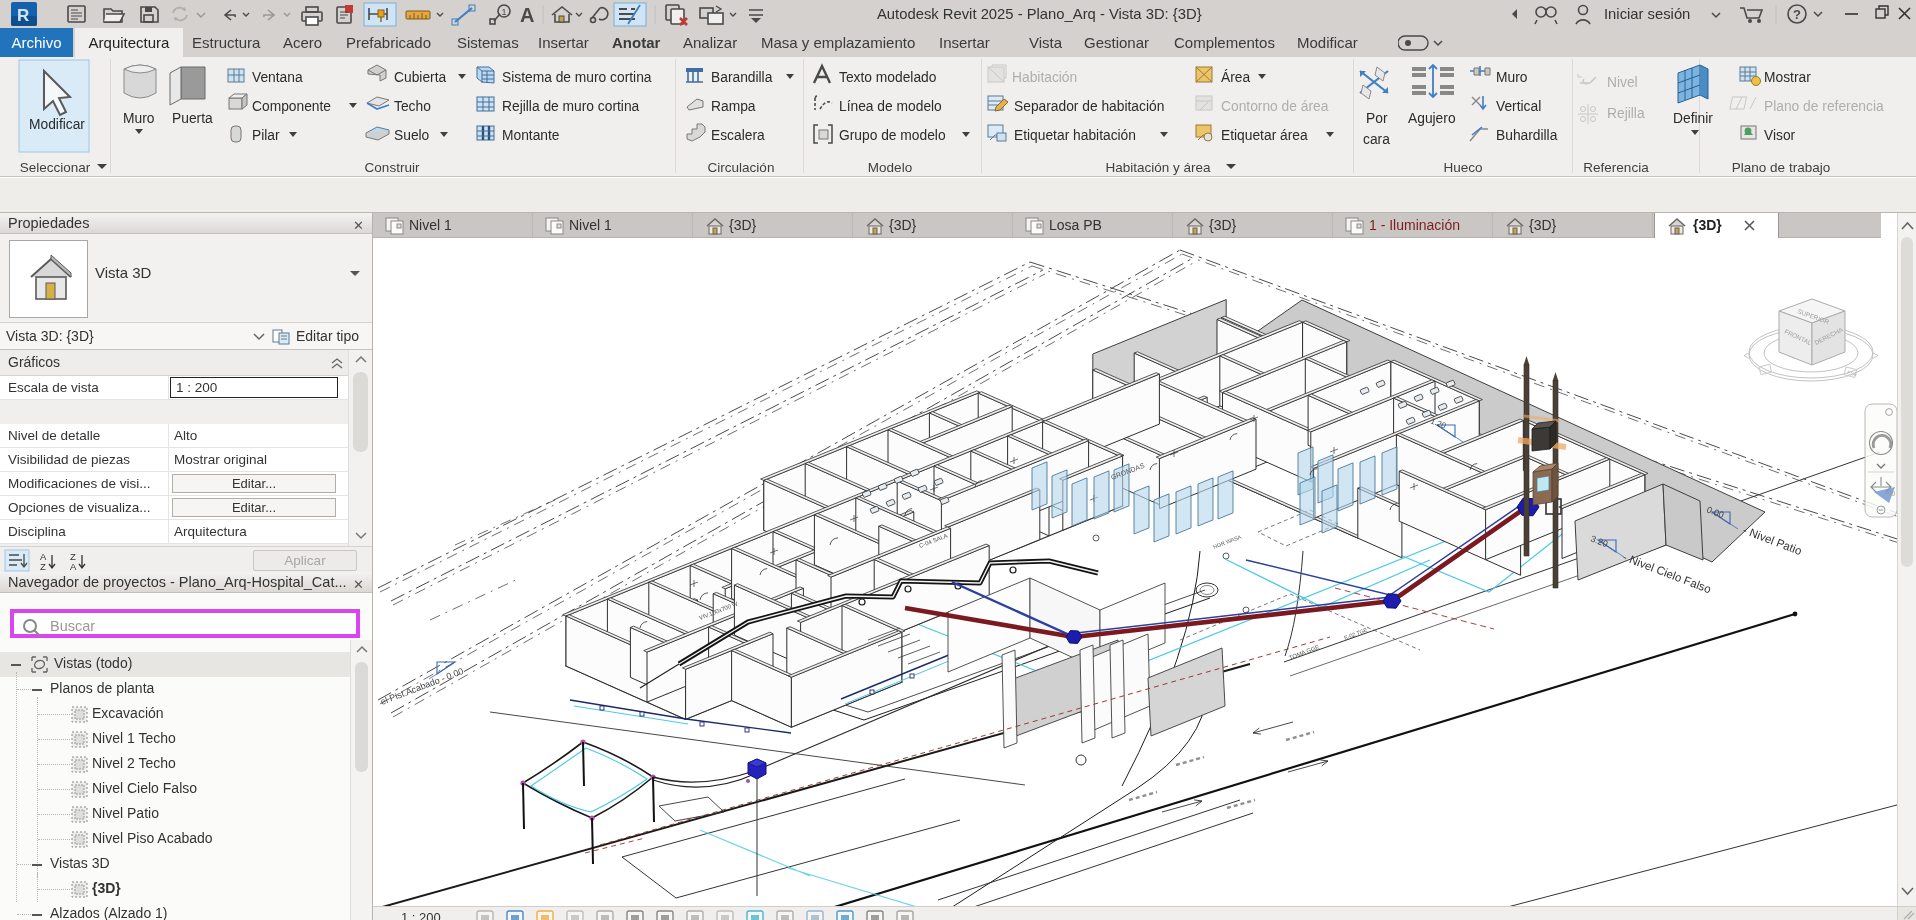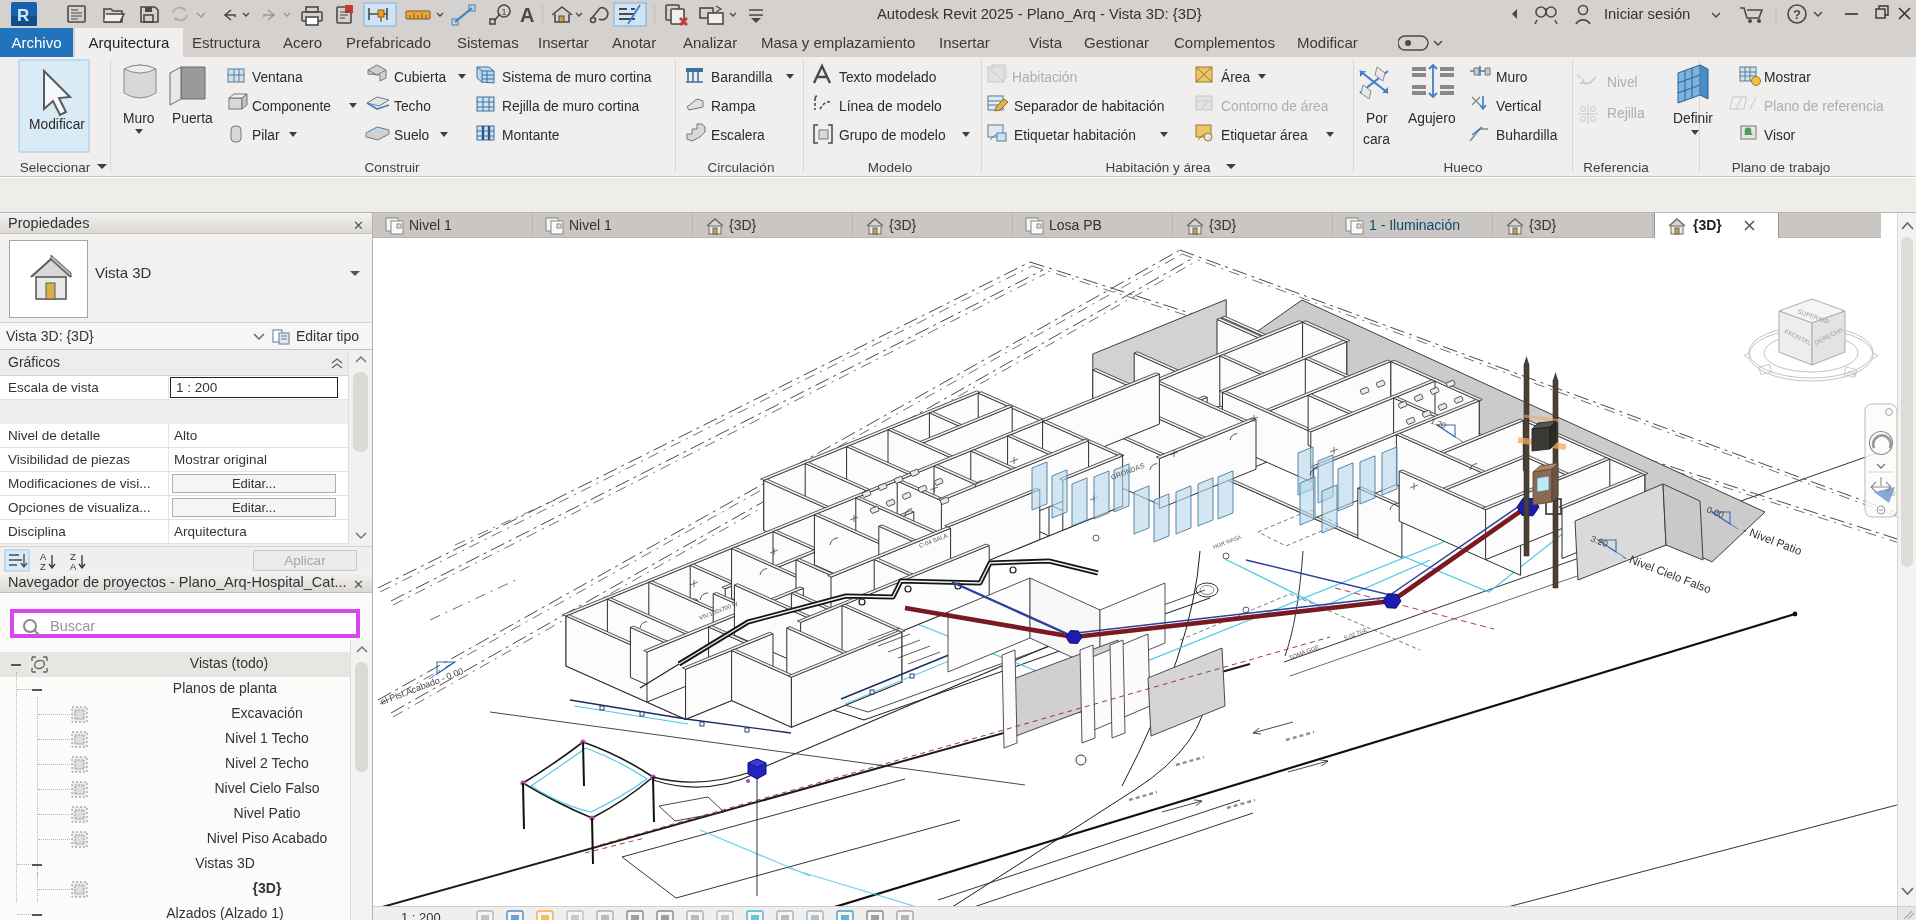--- a/index.html
+++ b/index.html
@@ -12,21 +12,21 @@
 #leftcol{left:0;top:213px;width:373px;height:707px;background:#f0efee;border-right:1px solid #b5b2af;}
 #canvas{left:373px;top:213px;width:1543px;height:707px;background:#fff;}
 .phead{position:absolute;left:0;width:372px;height:21px;background:linear-gradient(#f4f3f2,#dbd8d5);border-bottom:1px solid #c2bfbc;color:#333;font-size:14.5px;line-height:20px;padding-left:8px;white-space:nowrap;overflow:hidden;}
 .phx{position:absolute;right:8px;top:3px;color:#555;font-size:13px;}
 text{font-family:"Liberation Sans",sans-serif;}
 .rlbl{position:absolute;font-size:13.5px;color:#3f3f3f;white-space:nowrap;}
 .prow{position:absolute;left:0;width:348px;height:24px;border-bottom:1px solid #e6e4e2;background:#fff;font-size:13.5px;color:#333;}
 .pl{position:absolute;left:8px;top:4px;white-space:nowrap;overflow:hidden;max-width:155px;}
 .pv{position:absolute;left:174px;top:4px;white-space:nowrap;}
 .vdiv{position:absolute;top:0;width:1px;background:#dbd8d5;}
-.trow{position:absolute;left:0;width:350px;height:25px;font-size:14px;color:#333;white-space:nowrap;text-align:center;}
+.trow{position:absolute;left:0;width:350px;height:25px;font-size:14px;color:#333;white-space:nowrap;}
 
 </style></head><body>
 <div id="titlebar" class="abs">
 <svg class="abs" style="left:0;top:0" width="1916" height="28">
 <rect x="11" y="2" width="26" height="24" rx="2" fill="#1661ad"></rect>
       <rect x="11" y="16" width="26" height="10" rx="2" fill="#114e8d"></rect>
       <text x="17" y="21" font-size="17" font-weight="bold" fill="#cfe6f8">R</text>
 <rect x="68" y="6" width="17" height="16" rx="1" stroke="#4a4a4a" fill="none" stroke-width="1.6"></rect>
       <path d="M71,10 h7 M71,13 h11 M71,16 h11 M71,19 h7" stroke="#4a4a4a"></path>
 <path d="M104,9 h7 l2,2 h9 v11 h-18 z" stroke="#4a4a4a" fill="none" stroke-width="1.6"></path>
@@ -106,21 +106,21 @@
 </svg>
   </div>
 <div id="tabrow" class="abs">
 <div class="abs" style="left:0;top:0;width:73px;height:29px;background:#2173bb;color:#fff;font-size:15px;line-height:29px;text-align:center;">Archivo</div>
 <div class="abs" style="left:75px;top:0;width:108px;height:29px;background:#f1efed;color:#222;font-size:15px;line-height:29px;text-align:center;">Arquitectura</div>
 <div class="abs" style="left:192px;top:0;height:29px;line-height:30px;font-size:15px;color:#3a3a3a;">Estructura</div>
 <div class="abs" style="left:283px;top:0;height:29px;line-height:30px;font-size:15px;color:#3a3a3a;">Acero</div>
 <div class="abs" style="left:346px;top:0;height:29px;line-height:30px;font-size:15px;color:#3a3a3a;">Prefabricado</div>
 <div class="abs" style="left:457px;top:0;height:29px;line-height:30px;font-size:15px;color:#3a3a3a;">Sistemas</div>
 <div class="abs" style="left:538px;top:0;height:29px;line-height:30px;font-size:15px;color:#3a3a3a;">Insertar</div>
-<div class="abs" style="left:612px;top:0;height:29px;line-height:30px;font-size:15px;color:#3a3a3a;">Anotar</div>
+<div class="abs" style="left:612px;top:0;height:29px;line-height:30px;font-size:15px;color:#3a3a3a;font-weight:bold;">Anotar</div>
 <div class="abs" style="left:683px;top:0;height:29px;line-height:30px;font-size:15px;color:#3a3a3a;">Analizar</div>
 <div class="abs" style="left:761px;top:0;height:29px;line-height:30px;font-size:15px;color:#3a3a3a;">Masa y emplazamiento</div>
 <div class="abs" style="left:939px;top:0;height:29px;line-height:30px;font-size:15px;color:#3a3a3a;">Insertar</div>
 <div class="abs" style="left:1029px;top:0;height:29px;line-height:30px;font-size:15px;color:#3a3a3a;">Vista</div>
 <div class="abs" style="left:1084px;top:0;height:29px;line-height:30px;font-size:15px;color:#3a3a3a;">Gestionar</div>
 <div class="abs" style="left:1174px;top:0;height:29px;line-height:30px;font-size:15px;color:#3a3a3a;">Complementos</div>
 <div class="abs" style="left:1297px;top:0;height:29px;line-height:30px;font-size:15px;color:#3a3a3a;">Modificar</div>
 <svg class="abs" style="left:1398px;top:6px" width="46" height="18">
       <rect x="0" y="2" width="30" height="14" rx="7" fill="none" stroke="#4a4a4a" stroke-width="1.4"></rect>
       <circle cx="10" cy="9" r="3" fill="#4a4a4a"></circle>
@@ -490,21 +490,21 @@
         <rect x="4" y="9" width="12" height="8" fill="#efe9e2" stroke="#6a6866"></rect>
         <rect x="8" y="11" width="4" height="6" fill="#c8a045" stroke="#6a6866"></rect>
       </svg>
 <div class="abs" style="left:836px;top:4px;font-size:14px;color:#333;white-space:nowrap;">{3D}</div>
 <div class="abs" style="left:960px;top:0;width:160px;height:25px;border-right:1px solid #bab7b4;"></div>
 <svg class="abs" style="left:972px;top:4px" width="20" height="18">
         <rect x="1" y="1" width="12" height="13" fill="#f4f3f2" stroke="#8a8886"></rect>
         <rect x="6" y="4" width="12" height="13" fill="#fbfbfa" stroke="#8a8886"></rect>
         <rect x="12" y="7" width="4" height="4" fill="#e4e2e0" stroke="#8a8886"></rect>
       </svg>
-<div class="abs" style="left:996px;top:4px;font-size:14px;color:#0c4a6e;white-space:nowrap;">1 - Iluminación</div>
+<div class="abs" style="left:996px;top:4px;font-size:14px;color:#7f1d1d;white-space:nowrap;">1 - Iluminación</div>
 <div class="abs" style="left:1120px;top:0;width:160px;height:25px;border-right:1px solid #bab7b4;"></div>
 <svg class="abs" style="left:1132px;top:4px" width="20" height="18">
         <path d="M2,9 L10,2 L18,9" fill="#d8d4d0" stroke="#6a6866" stroke-width="1.5"></path>
         <rect x="4" y="9" width="12" height="8" fill="#efe9e2" stroke="#6a6866"></rect>
         <rect x="8" y="11" width="4" height="6" fill="#c8a045" stroke="#6a6866"></rect>
       </svg>
 <div class="abs" style="left:1156px;top:4px;font-size:14px;color:#333;white-space:nowrap;">{3D}</div>
 <div class="abs" style="left:1281px;top:0;width:125px;height:25px;background:#fff;border-left:1px solid #9a9896;border-right:1px solid #9a9896;">
 <svg class="abs" style="left:12px;top:4px" width="20" height="18">
           <path d="M2,9 L10,2 L18,9" fill="#d8d4d0" stroke="#6a6866" stroke-width="1.5"></path>

